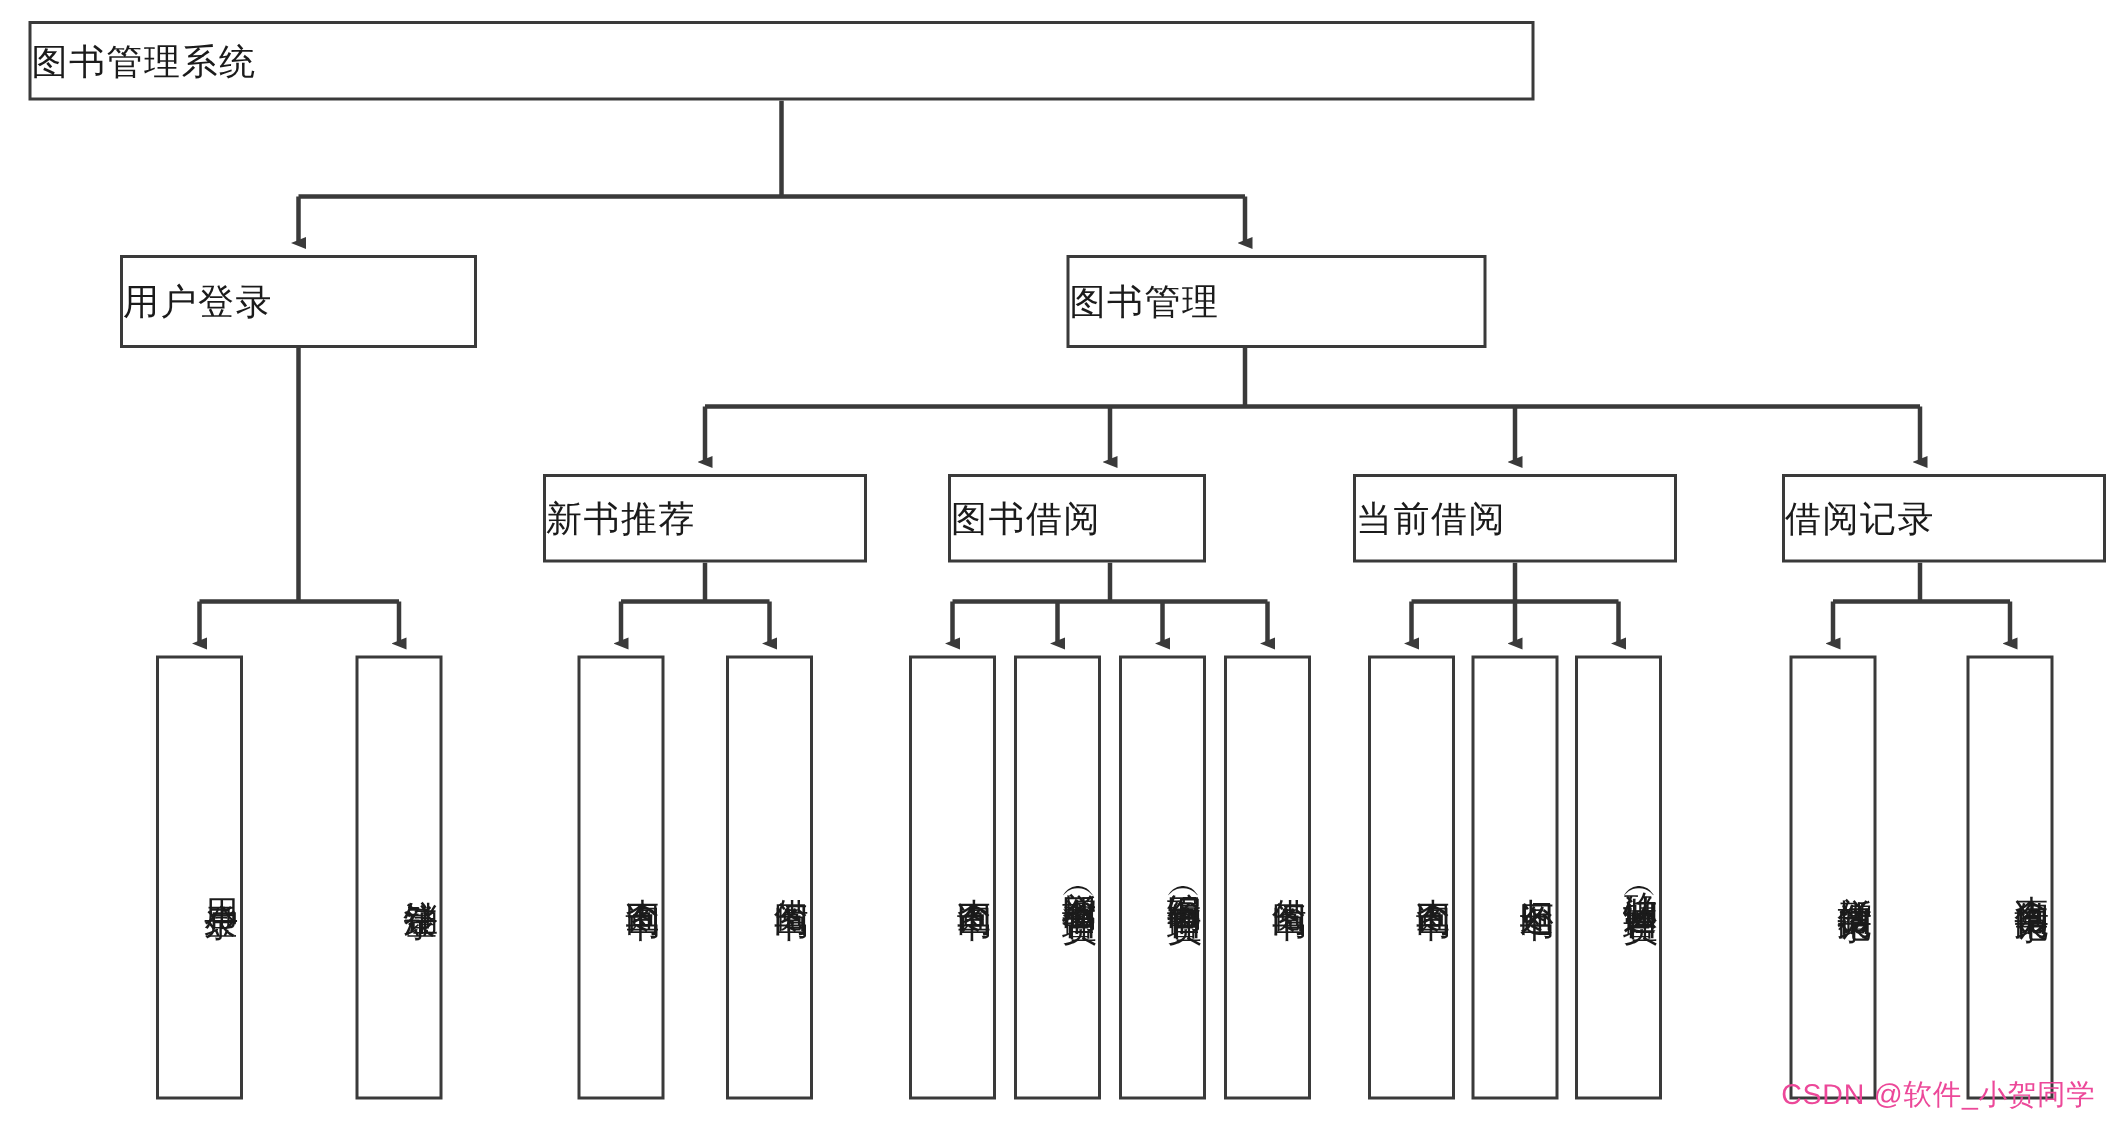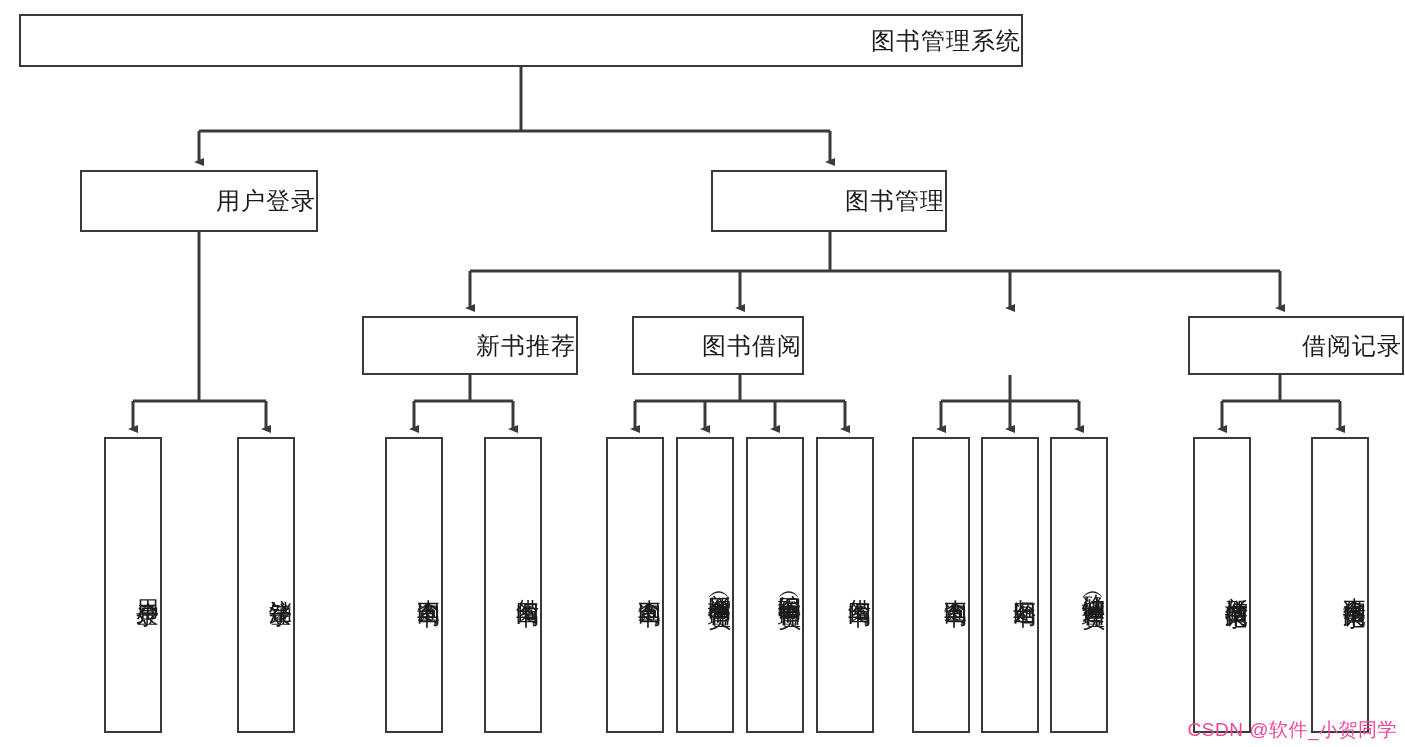--- a/index.html
+++ b/index.html
@@ -25,21 +25,21 @@
     width: 1405px;
     height: 747px;
   }
   .node {
     position: absolute;
     box-sizing: border-box;
     border: 2px solid #3a3a3a;
     background: #ffffff;
     display: flex;
     align-items: center;
-    justify-content: flex-end;
+    justify-content: flex-start;
     color: #1b1b1b;
     z-index: 3;
   }
   .node.horizontal {
     font-size: 24px;
     letter-spacing: 1px;
   }
   .node.vertical {
     writing-mode: vertical-rl;
     text-orientation: upright;
@@ -126,32 +126,35 @@
   </svg>
 
   <div class="node horizontal" style="left:19px; top:14px; width:1004px; height:53px;">
     <span class="node-label">图书管理系统</span>
   </div>
 
   <div class="node horizontal" style="left:80px; top:170px; width:238px; height:62px;">
     <span class="node-label">用户登录</span>
   </div>
 
-  <div class="node horizontal" style="left:711px; top:170px; width:236px; height:62px;">
+  <div class="node horizontal" style="left:711px; top:170px; width:280px; height:62px;">
     <span class="node-label">图书管理</span>
   </div>
 
   <div class="node horizontal" style="left:362px; top:316px; width:216px; height:59px;">
     <span class="node-label">新书推荐</span>
   </div>
 
   <div class="node horizontal" style="left:632px; top:316px; width:172px; height:59px;">
     <span class="node-label">图书借阅</span>
   </div>
 
+  <div class="node horizontal" style="left:902px; top:316px; width:216px; height:59px;">
+    <span class="node-label">当前借阅</span>
+  </div>
 
   <div class="node horizontal" style="left:1188px; top:316px; width:216px; height:59px;">
     <span class="node-label">借阅记录</span>
   </div>
 
   <div class="node vertical" style="left:104px; top:437px; width:58px; height:296px;">
     <span class="node-label">用户登录</span>
   </div>
 
   <div class="node vertical" style="left:237px; top:437px; width:58px; height:296px;">

